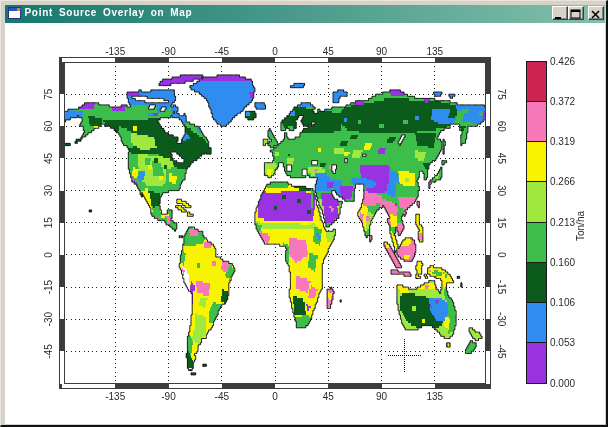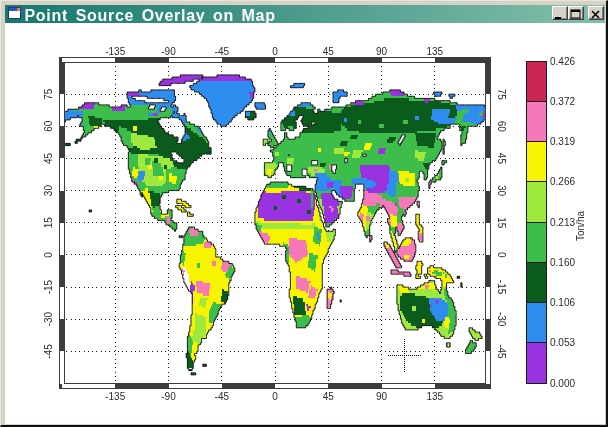--- a/index.html
+++ b/index.html
@@ -1,20 +1,20 @@
 <!DOCTYPE html>
 <html><head><meta charset="utf-8"><style>
 * { margin:0; padding:0; box-sizing:border-box; }
 body { width:608px; height:427px; font-family:"Liberation Sans",sans-serif; }
 .win { position:relative; width:608px; height:427px; background:#d6d2c6;
   border-top:1px solid #e8e5dd; border-left:1px solid #e8e5dd;
   border-right:2px solid #101010; border-bottom:2px solid #101010; }
 .tb { position:absolute; left:4px; top:4px; width:600px; height:18px;
   background:linear-gradient(to right,#15786e,#83bfab); }
-.tb .txt { position:absolute; left:19.5px; top:1.5px; color:#fff; font-size:16px; font-weight:bold; letter-spacing:0.7px; word-spacing:2.5px; }
+.tb .txt { position:absolute; left:19.5px; top:1.5px; color:#fff; font-size:10px; font-weight:bold; letter-spacing:0.7px; word-spacing:2.5px; }
 .ico { position:absolute; left:3px; top:2px; width:13px; height:12px; background:#fff; border:1px solid #26327e; }
 .ico .bar { position:absolute; left:0px; top:0px; width:13px; height:3px; background:#2a52cc; }
 .ico .dot { position:absolute; right:0px; top:0px; width:3px; height:3px; background:#e8821e; }
 .btn { position:absolute; top:5px; width:16px; height:14px; background:#d6d2c6;
   border-top:1px solid #fff; border-left:1px solid #fff;
   border-right:1px solid #404040; border-bottom:1px solid #404040;
   box-shadow:inset -1px -1px 0 #808080; }
 .client { position:absolute; left:4px; top:22px; width:600px; height:401px; background:#fff; }
 svg text { font-family:"Liberation Sans",sans-serif; }
 </style></head><body>

